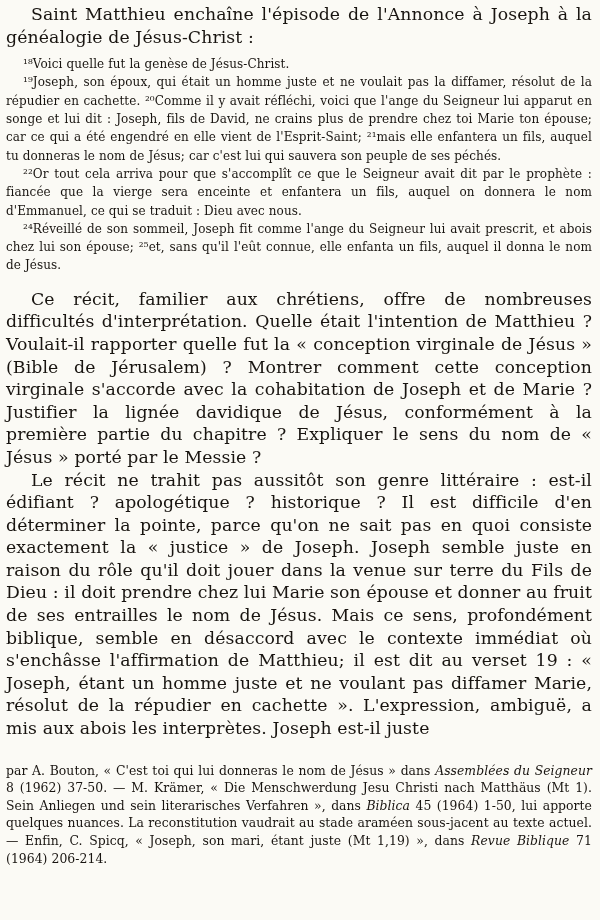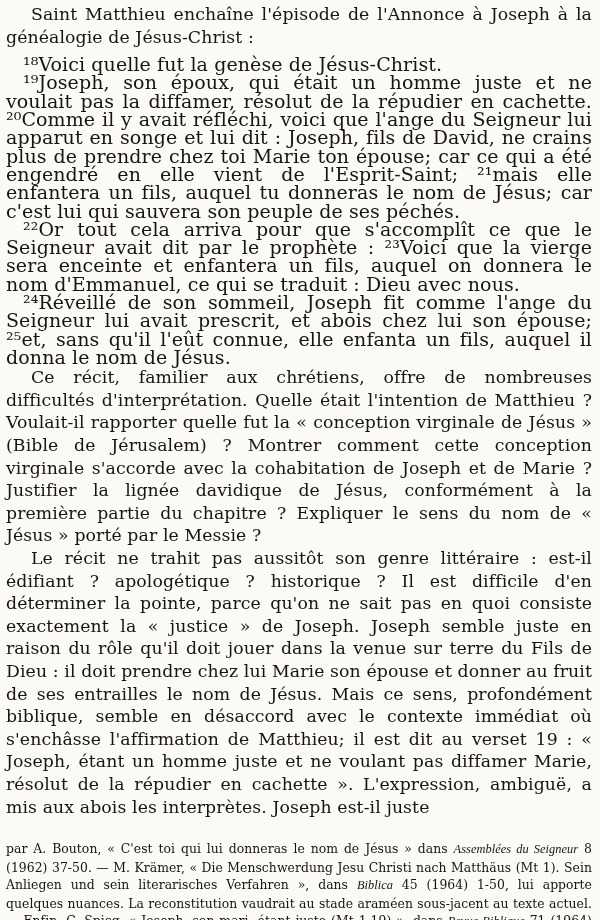--- a/index.html
+++ b/index.html
@@ -28,58 +28,58 @@
     text-align: justify;
     letter-spacing: 0.1px;
   }
   .bodytext p {
     text-indent: 25px;
   }
 
   
   .quote {
     margin-top: 7px;
-    font-size: 19px;
+    font-size: 12px;
     line-height: 18.3px;
     text-align: justify;
     letter-spacing: 0.1px;
   }
   .quote p {
     text-indent: 17px;
   }
 
   .commentary {
+    margin-top: 13px;
   }
 
   
   .footnote {
     margin-top: 22px;
     font-size: 12.4px;
     line-height: 17.6px;
     text-align: justify;
     letter-spacing: 0.05px;
   }
   .footnote i {
     font-style: italic;
-    font-family: Liberation Serif, serif;
   }
 </style>
 </head>
 <body>
 
 <div class="page">
 
   <div class="bodytext">
     <p>Saint Matthieu enchaîne l'épisode de l'Annonce à Joseph à la généalogie de Jésus-Christ :</p>
   </div>
 
   <div class="quote">
     <p>¹⁸Voici quelle fut la genèse de Jésus-Christ.</p>
     <p>¹⁹Joseph, son époux, qui était un homme juste et ne voulait pas la diffamer, résolut de la répudier en cachette. ²⁰Comme il y avait réfléchi, voici que l'ange du Seigneur lui apparut en songe et lui dit : Joseph, fils de David, ne crains plus de prendre chez toi Marie ton épouse; car ce qui a été engendré en elle vient de l'Esprit-Saint; ²¹mais elle enfantera un fils, auquel tu donneras le nom de Jésus; car c'est lui qui sauvera son peuple de ses péchés.</p>
-    <p>²²Or tout cela arriva pour que s'accomplît ce que le Seigneur avait dit par le prophète : ²³Voici que la vierge sera enceinte et enfantera un fils, auquel on donnera le nom d'Emmanuel, ce qui se traduit : Dieu avec nous.</p>
+    <p>²²Or tout cela arriva pour que s'accomplît ce que le Seigneur avait dit par le prophète : fiancée que la vierge sera enceinte et enfantera un fils, auquel on donnera le nom d'Emmanuel, ce qui se traduit : Dieu avec nous.</p>
     <p>²⁴Réveillé de son sommeil, Joseph fit comme l'ange du Seigneur lui avait prescrit, et abois chez lui son épouse; ²⁵et, sans qu'il l'eût connue, elle enfanta un fils, auquel il donna le nom de Jésus.</p>
   </div>
 
   <div class="bodytext commentary">
     <p>Ce récit, familier aux chrétiens, offre de nombreuses difficultés d'interprétation. Quelle était l'intention de Matthieu ? Voulait-il rapporter quelle fut la « conception virginale de Jésus » (Bible de Jérusalem) ? Montrer comment cette conception virginale s'accorde avec la cohabitation de Joseph et de Marie ? Justifier la lignée davidique de Jésus, conformément à la première partie du chapitre ? Expliquer le sens du nom de « Jésus » porté par le Messie ?</p>
     <p>Le récit ne trahit pas aussitôt son genre littéraire : est-il édifiant ? apologétique ? historique ? Il est difficile d'en déterminer la pointe, parce qu'on ne sait pas en quoi consiste exactement la « justice » de Joseph. Joseph semble juste en raison du rôle qu'il doit jouer dans la venue sur terre du Fils de Dieu : il doit prendre chez lui Marie son épouse et donner au fruit de ses entrailles le nom de Jésus. Mais ce sens, profondément biblique, semble en désaccord avec le contexte immédiat où s'enchâsse l'affirmation de Matthieu; il est dit au verset 19 : « Joseph, étant un homme juste et ne voulant pas diffamer Marie, résolut de la répudier en cachette ». L'expression, ambiguë, a mis aux abois les interprètes. Joseph est-il juste</p>
   </div>
 
   <div class="footnote"><span>par A. Bouton, « C'est toi qui lui donneras le nom de Jésus » dans </span><i>Assemblées du Seigneur</i><span> 8 (1962) 37-50. — M. Krämer, « Die Menschwerdung Jesu Christi nach Matthäus (Mt 1). Sein Anliegen und sein literarisches Verfahren », dans </span><i>Biblica</i><span> 45 (1964) 1-50, lui apporte quelques nuances. La reconstitution vaudrait au stade araméen sous-jacent au texte actuel. — Enfin, C. Spicq, « Joseph, son mari, étant juste (Mt 1,19) », dans </span><i>Revue Biblique</i><span> 71 (1964) 206-214.</span></div>
 

